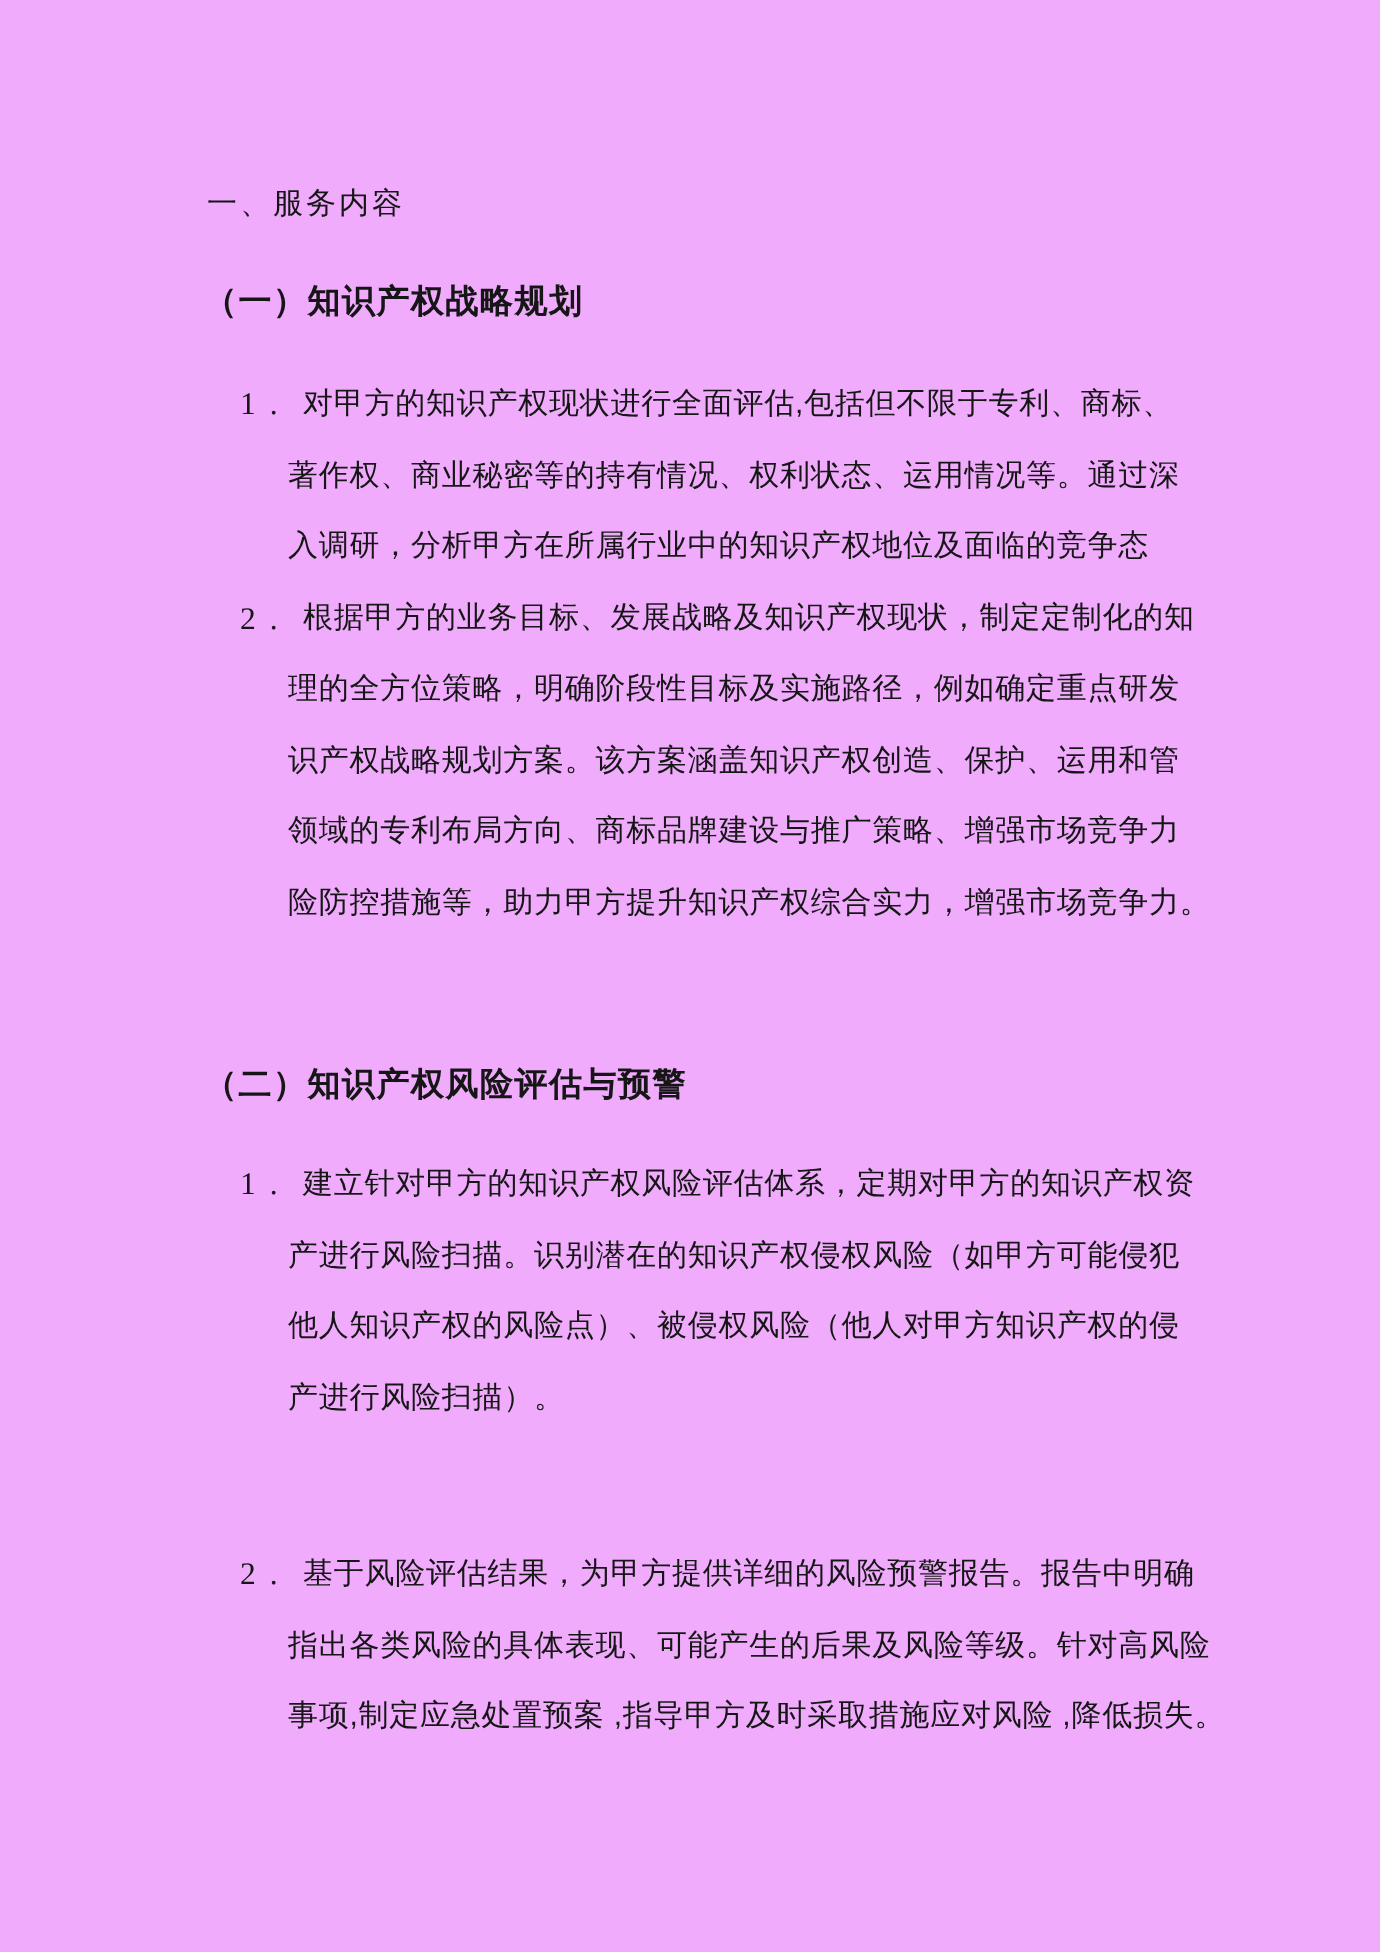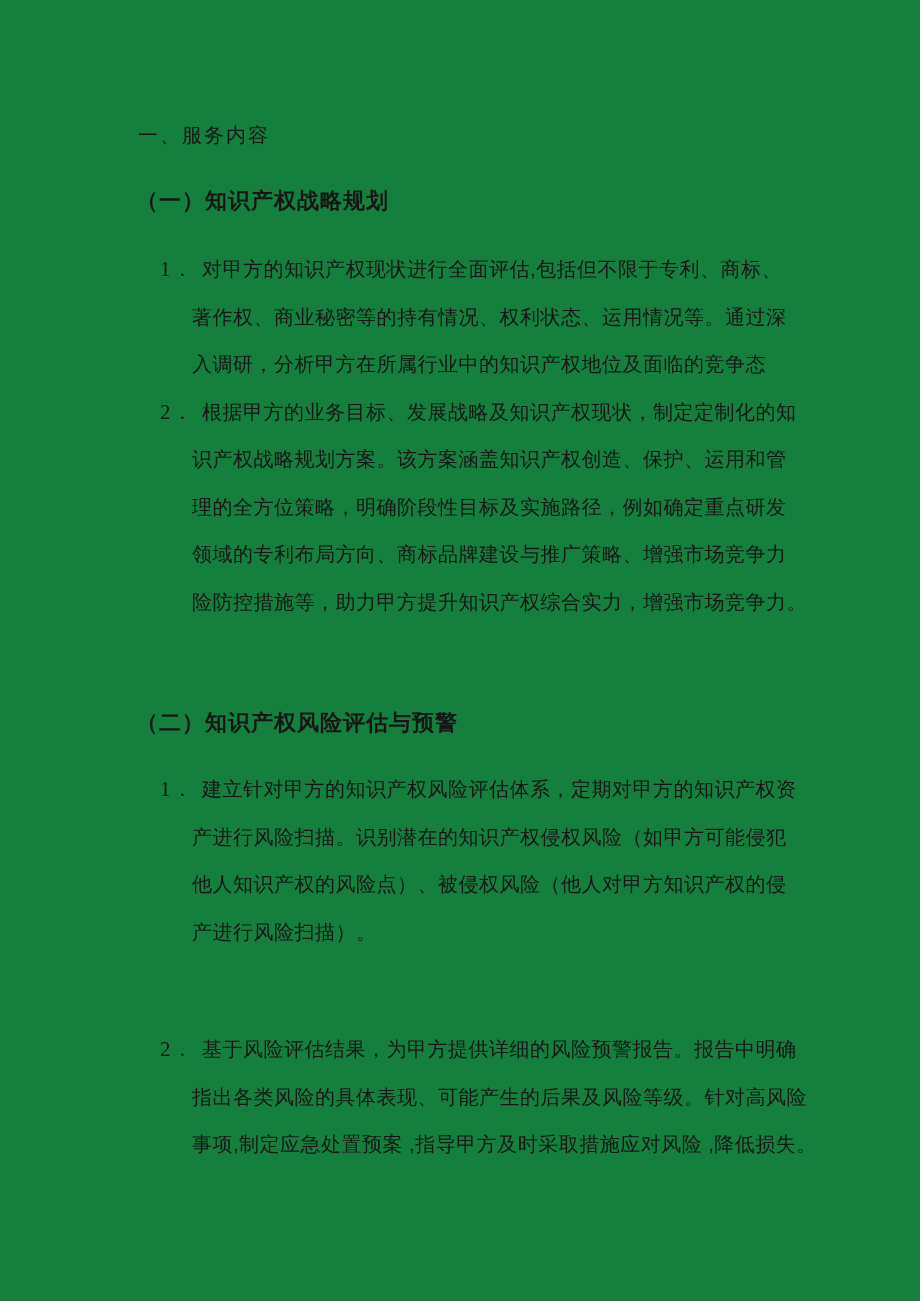--- a/index.html
+++ b/index.html
@@ -4,21 +4,21 @@
 <style>
   html, body {
     margin: 0;
     padding: 0;
     background: #ffffff;
   }
   .page {
     position: relative;
     width: 920px;
     height: 1301px;
-    background: #15803d;
+    background: #f0abfc;
     font-family: "Liberation Sans", sans-serif;
     color: #161616;
     overflow: hidden;
   }
   .doc-title {
     position: absolute;
     left: 138px;
     top: 122px;
     font-size: 20px;
     letter-spacing: 2px;
@@ -76,22 +76,22 @@
   <div class="item-block" id="block-1">
     <div class="item">
       <span class="num">1 .</span>
       <div class="line first">对甲方的知识产权现状进行全面评估,包括但不限于专利、商标、</div>
       <div class="line">著作权、商业秘密等的持有情况、权利状态、运用情况等。通过深</div>
       <div class="line">入调研，分析甲方在所属行业中的知识产权地位及面临的竞争态</div>
     </div>
     <div class="item">
       <span class="num">2 .</span>
       <div class="line first">根据甲方的业务目标、发展战略及知识产权现状，制定定制化的知</div>
+      <div class="line">理的全方位策略，明确阶段性目标及实施路径，例如确定重点研发</div>
       <div class="line">识产权战略规划方案。该方案涵盖知识产权创造、保护、运用和管</div>
-      <div class="line">理的全方位策略，明确阶段性目标及实施路径，例如确定重点研发</div>
       <div class="line">领域的专利布局方向、商标品牌建设与推广策略、增强市场竞争力</div>
       <div class="line">险防控措施等，助力甲方提升知识产权综合实力，增强市场竞争力。</div>
     </div>
   </div>
 
   <div class="sec-heading" id="heading-2">（二）知识产权风险评估与预警</div>
 
   <div class="item-block" id="block-2a">
     <div class="item">
       <span class="num">1 .</span>

